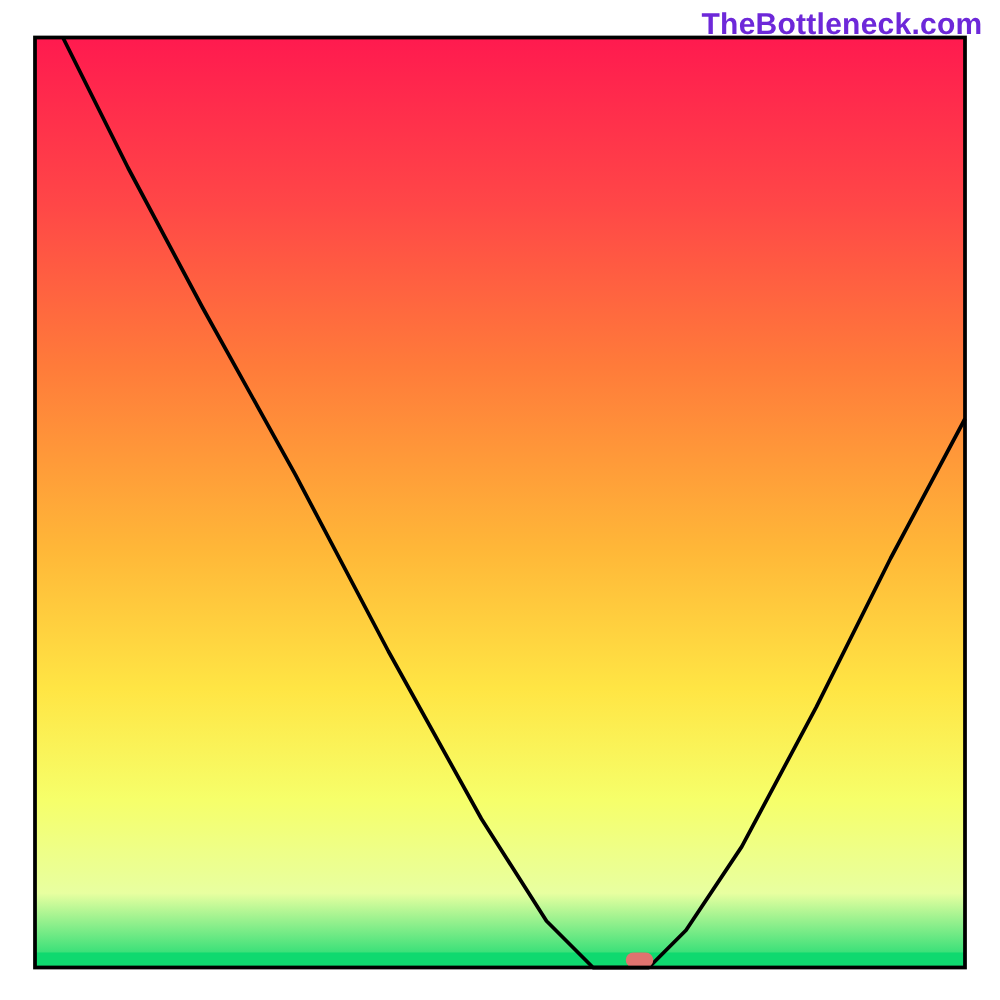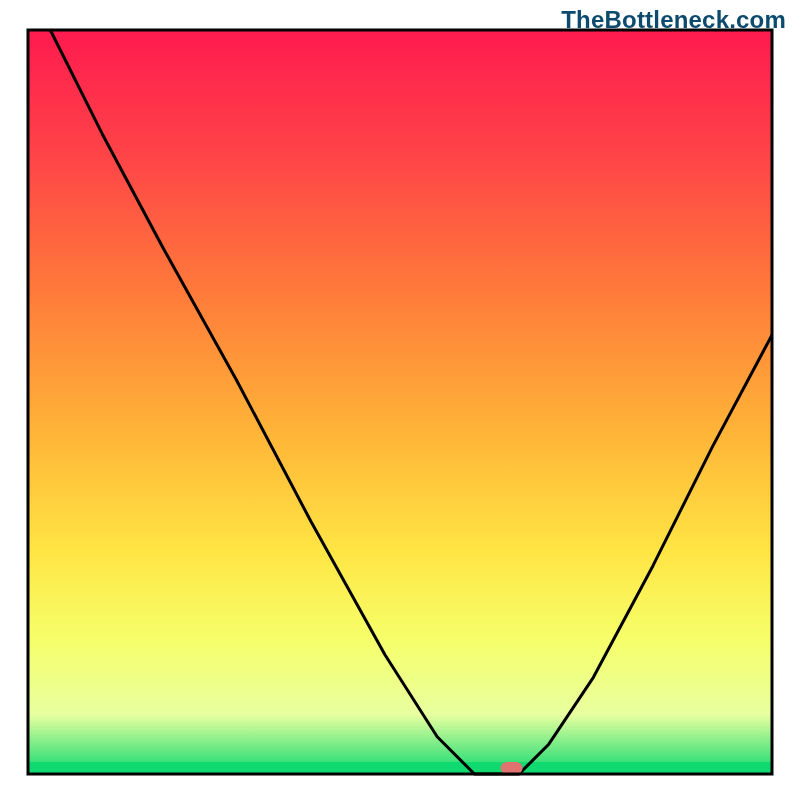--- a/index.html
+++ b/index.html
@@ -14,21 +14,21 @@
     position: relative;
     width: 800px;
     height: 800px;
   }
   .watermark {
     position: absolute;
     top: 6px;
     right: 14px;
     font-size: 24px;
     font-weight: 600;
-    color: #0c4a6e;
+    color: #6d28d9;
     letter-spacing: 0.2px;
   }
   svg {
     display: block;
   }
 </style>
 </head>
 <body>
 
 <div class="container">

